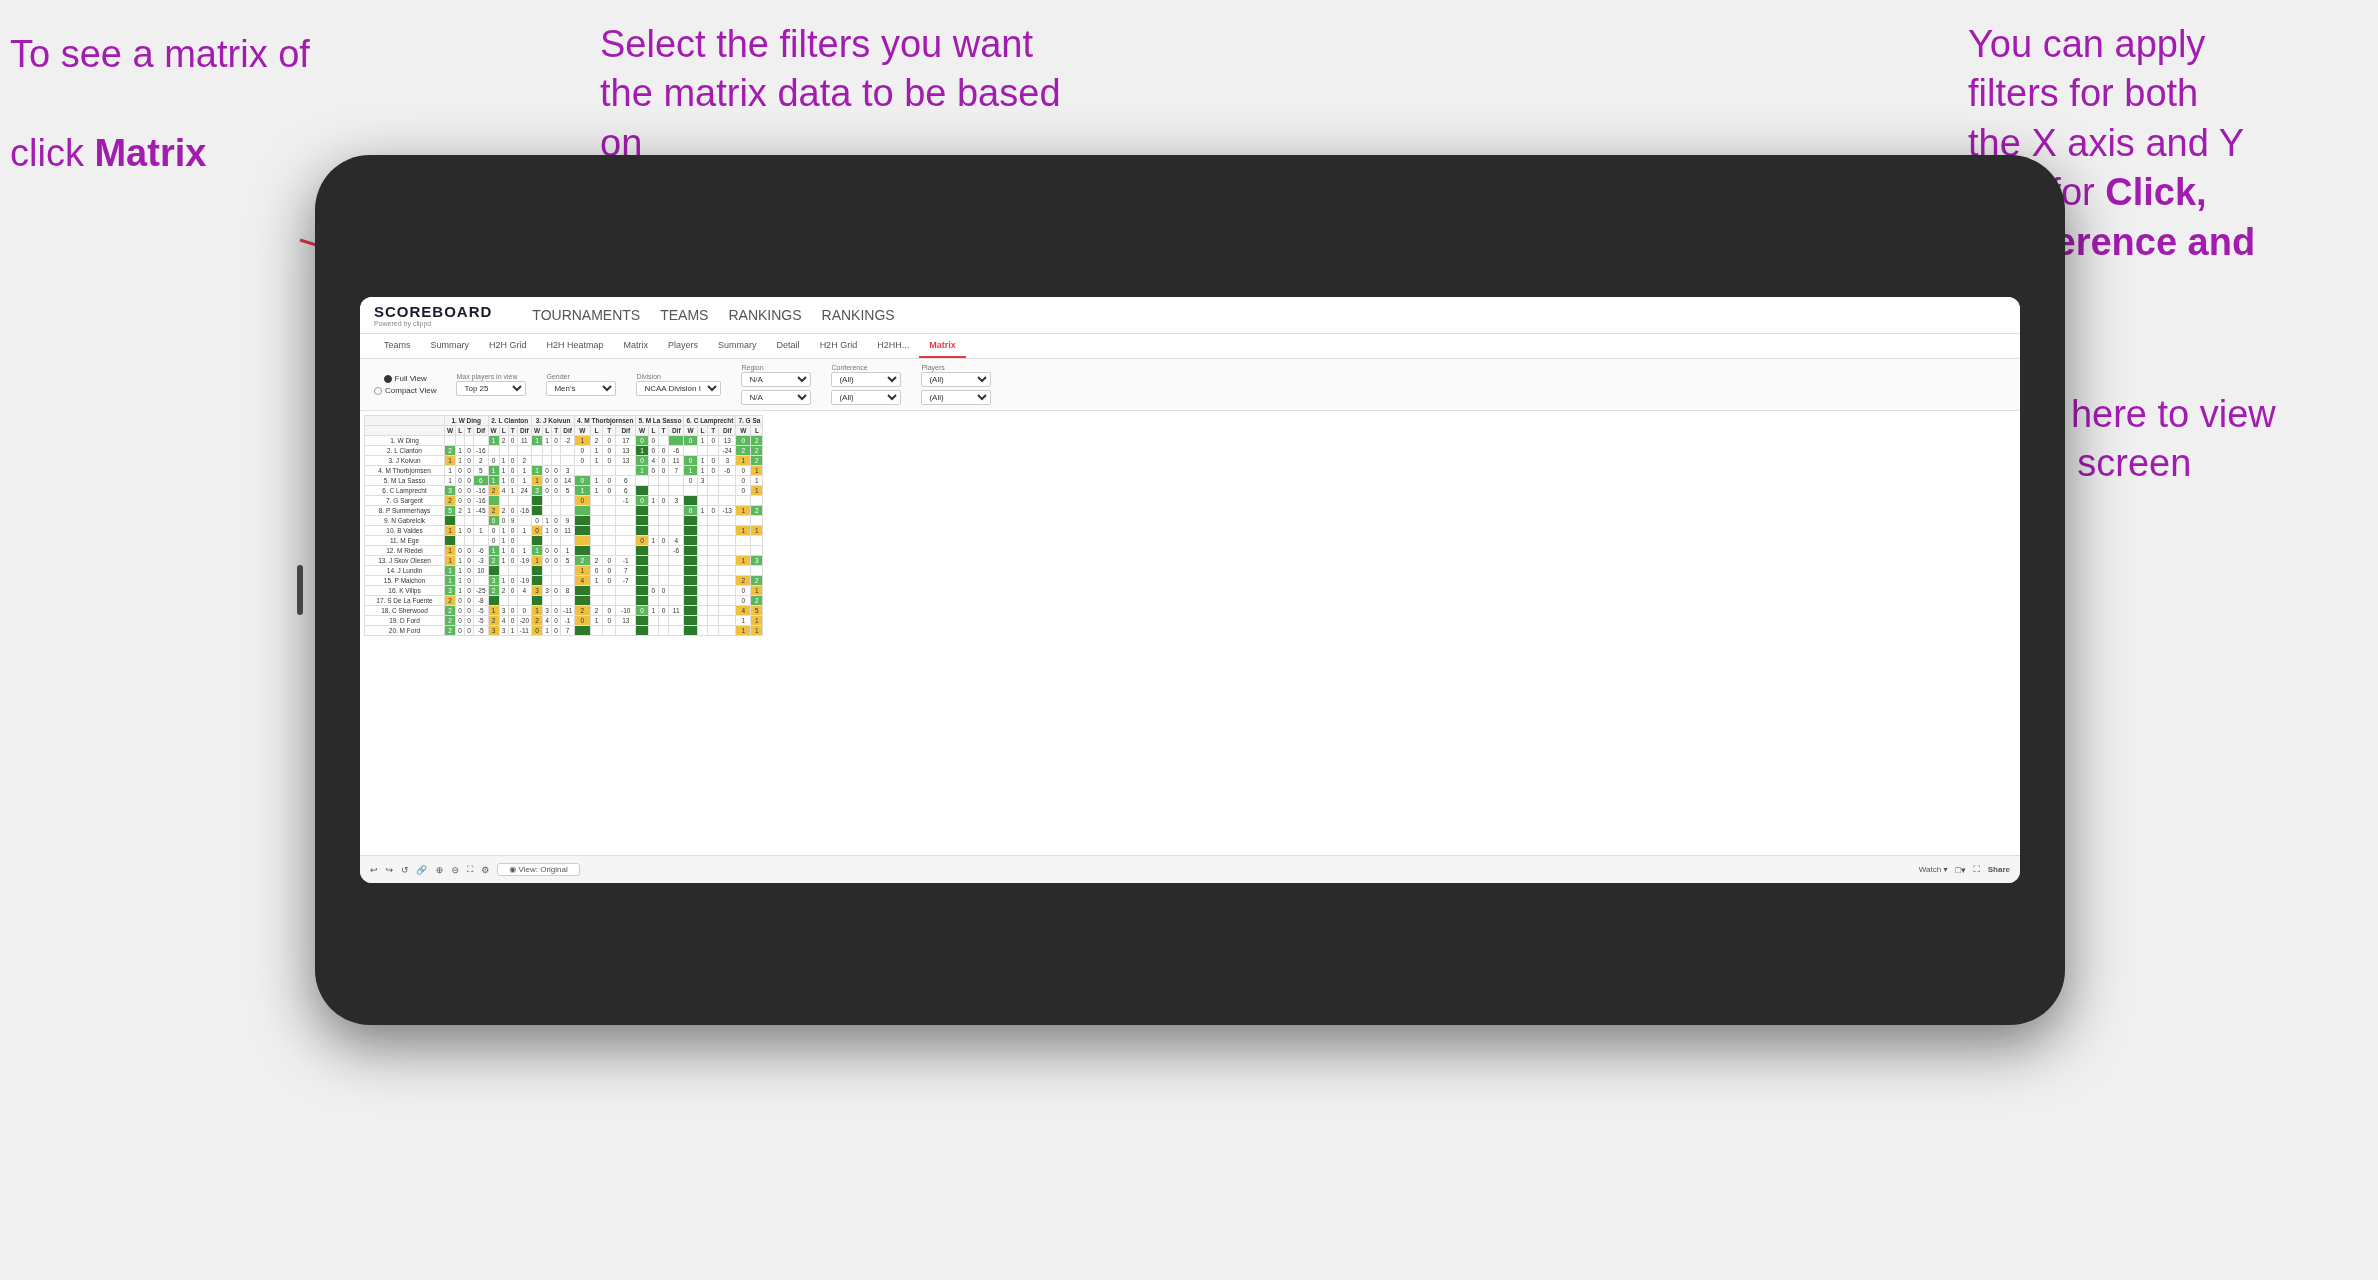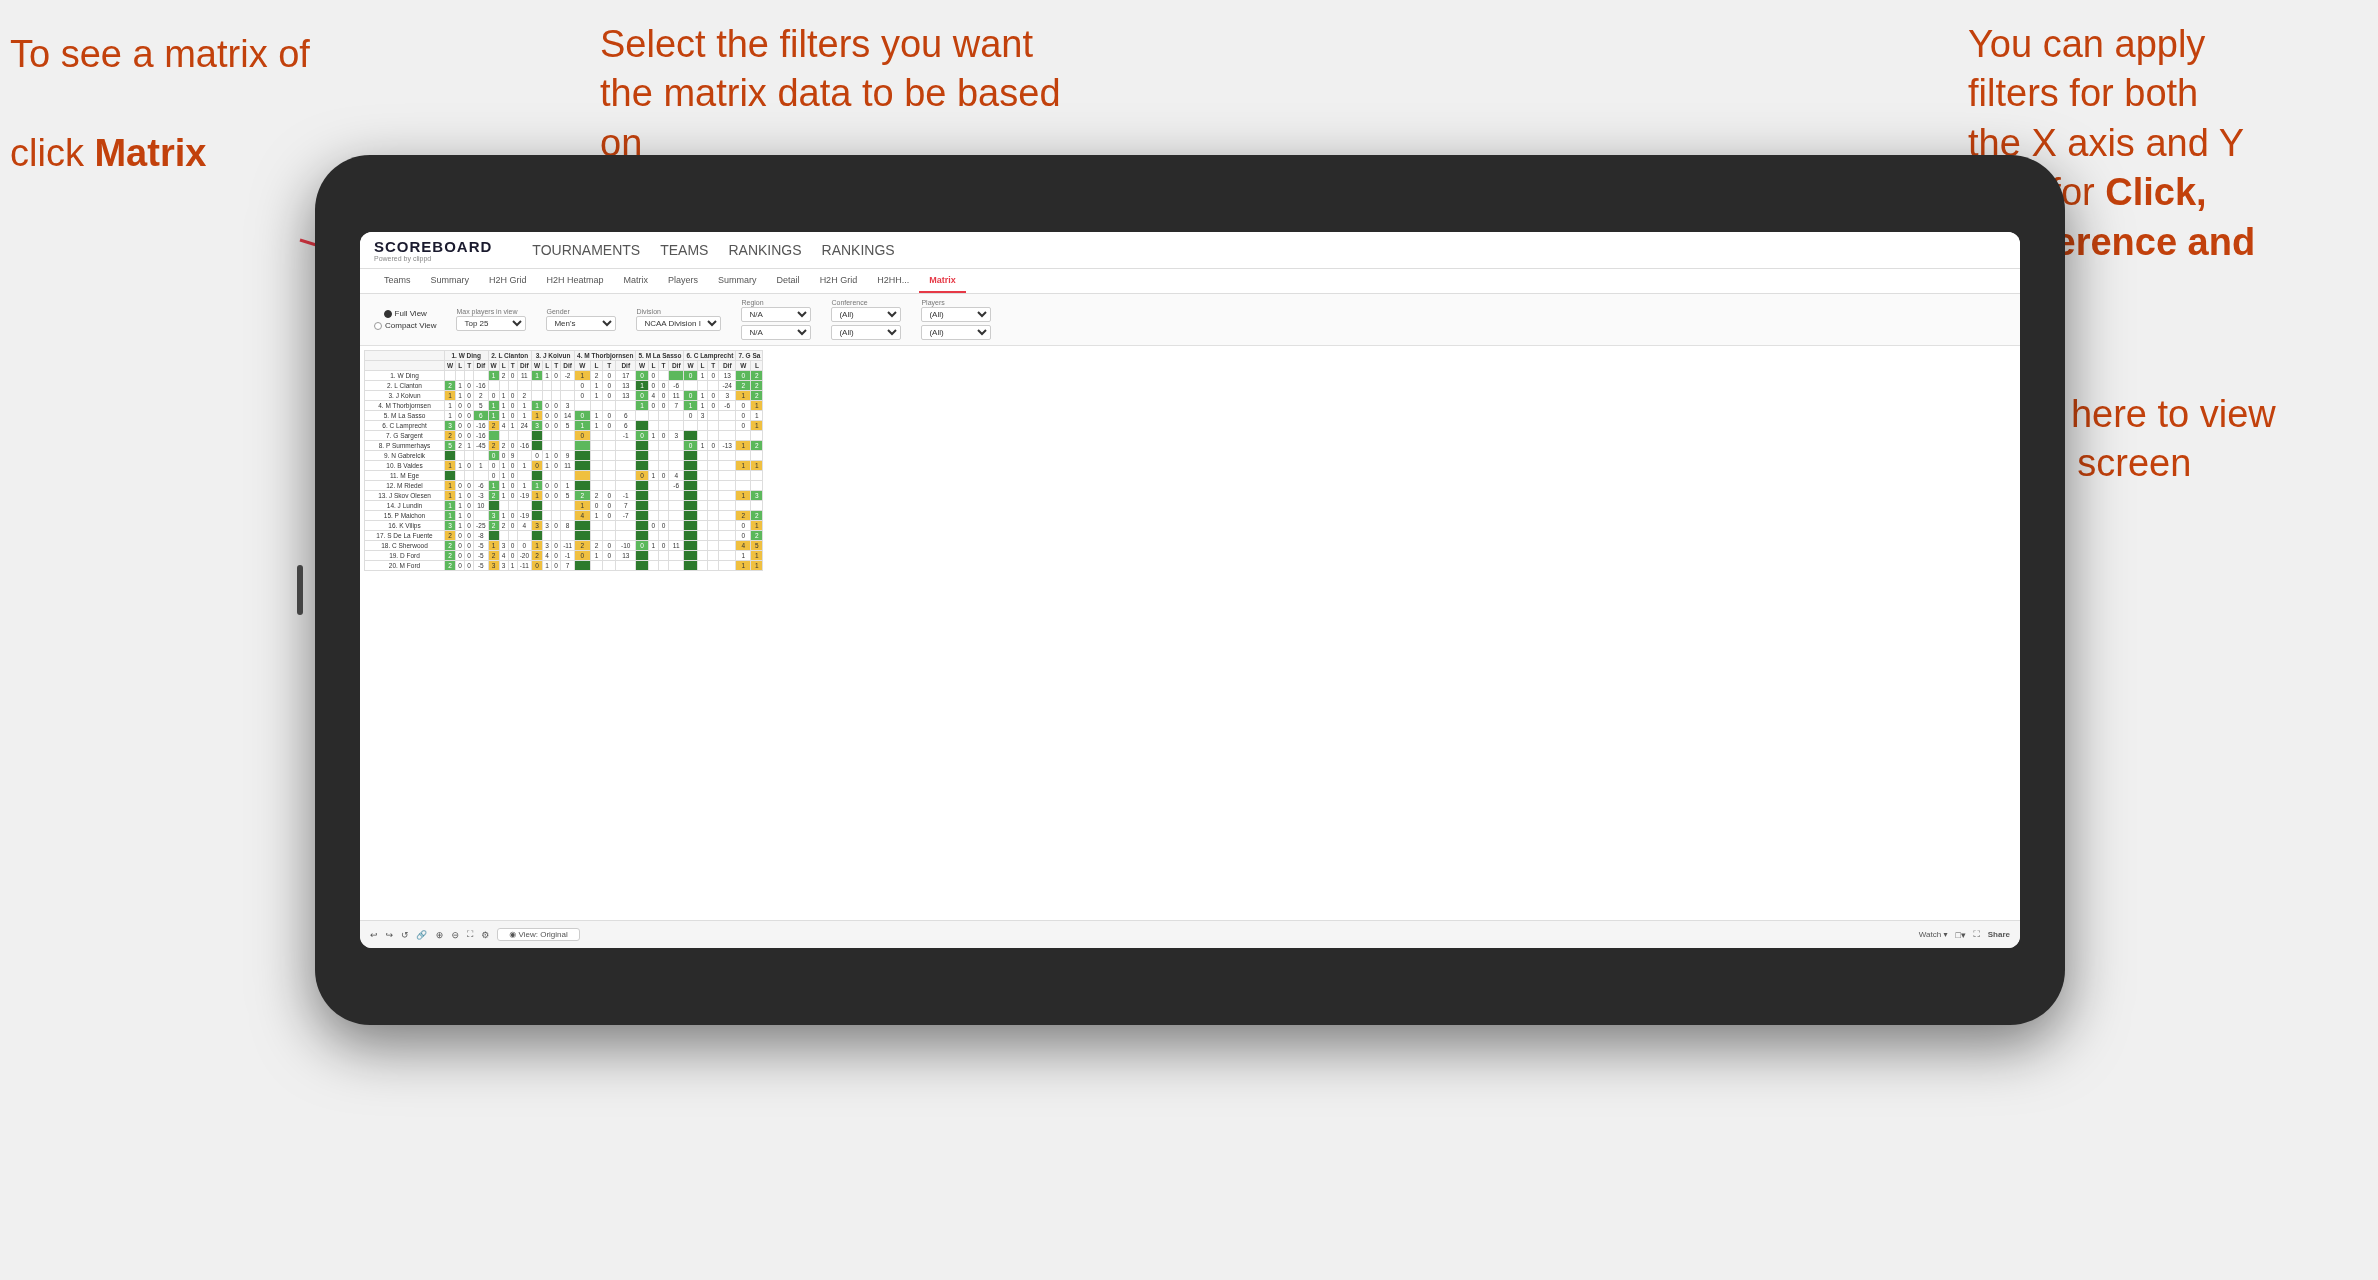--- a/index.html
+++ b/index.html
@@ -10,21 +10,21 @@
       height: 1280px;
       overflow: hidden;
       position: relative;
     }
 
     
     .annotation {
       position: absolute;
       font-size: 38px;
       line-height: 1.3;
-      color: #c2410c;
+      color: #a21caf;
     }
     .annotation strong { font-weight: 800; }
 
     .ann-left {
       top: 30px;
       left: 10px;
       width: 340px;
     }
     .ann-center {
       top: 20px;
@@ -60,21 +60,21 @@
       height: 870px;
       background: #2a2a2a;
       border-radius: 55px;
       box-shadow: 0 20px 60px rgba(0,0,0,0.5);
       display: flex;
       align-items: center;
       justify-content: center;
     }
     .tablet-screen {
       width: 1660px;
-      height: 716px;
+      height: 586px;
       background: #fff;
       border-radius: 12px;
       overflow: hidden;
       position: relative;
     }
     .tablet-button {
       position: absolute;
       left: -18px;
       top: 50%;
       transform: translateY(-50%);

